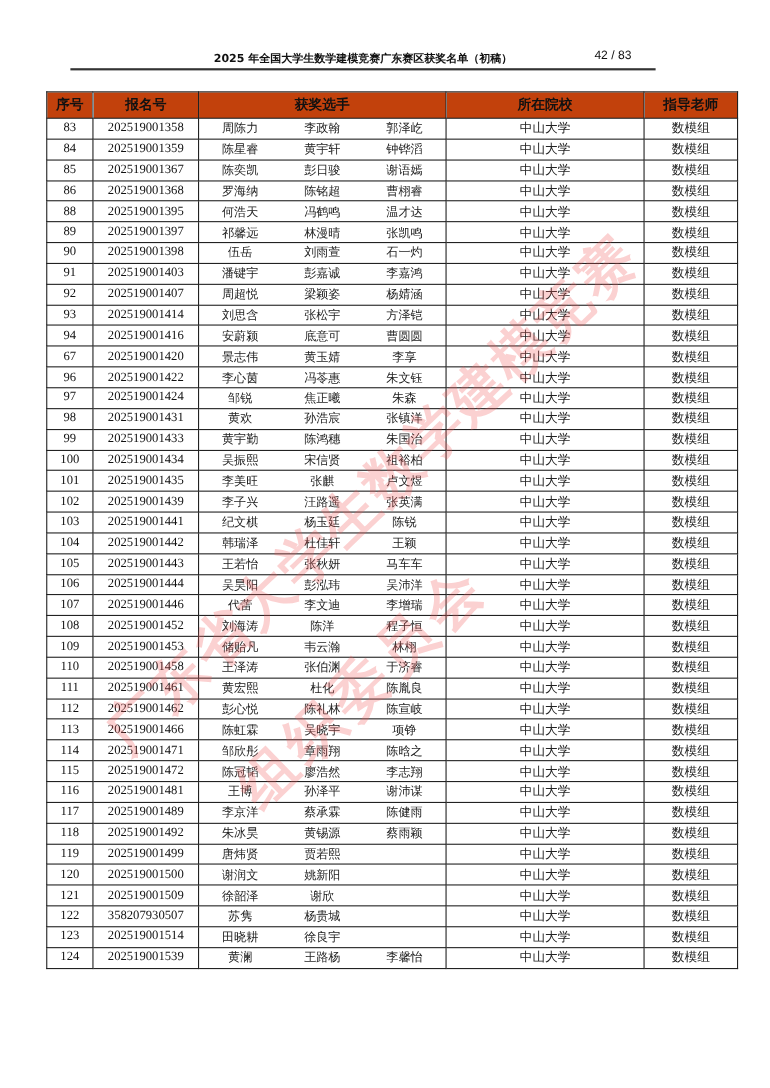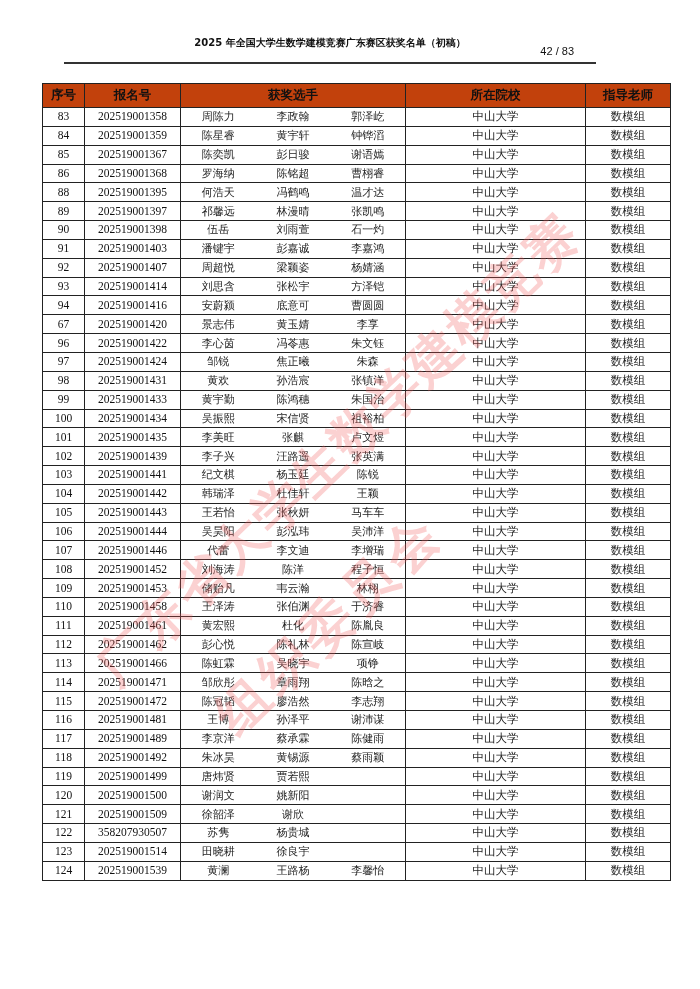--- a/index.html
+++ b/index.html
@@ -1,19 +1,19 @@
 <!DOCTYPE html>
 <html><head>
 <meta charset="utf-8">
 <style>
   html, body { margin: 0; padding: 0; background: #ffffff; }
   body { width: 700px; height: 989px; position: relative; overflow: hidden;
          font-family: "DejaVu Serif", "Liberation Serif", serif; color: #111; }
   .page-header { position: absolute; left: 0; top: 0; width: 700px; height: 70px; }
-  .doc-title { position: absolute; left: 64px; width: 532px; top: 36px; text-align: center;
+  .doc-title { position: absolute; left: 64px; width: 532px; top: 46px; text-align: center;
                font-family: "DejaVu Sans", "Liberation Sans", sans-serif; font-weight: bold;
                font-size: 10px; letter-spacing: 0px; color: #111; }
   .page-num { position: absolute; right: 126px; top: 45px; font-size: 11px;
               font-family: Liberation Sans, sans-serif; color: #111; }
   .header-rule { position: absolute; left: 64px; width: 532px; top: 62px; height: 2px; background: #333; }
 
   table.awards { position: absolute; left: 42px; top: 83px; width: 628px;
                  border-collapse: collapse; table-layout: fixed; }
   table.awards th, table.awards td { border: 1px solid #222; padding: 0; text-align: center;
                  white-space: nowrap; overflow: hidden; }

